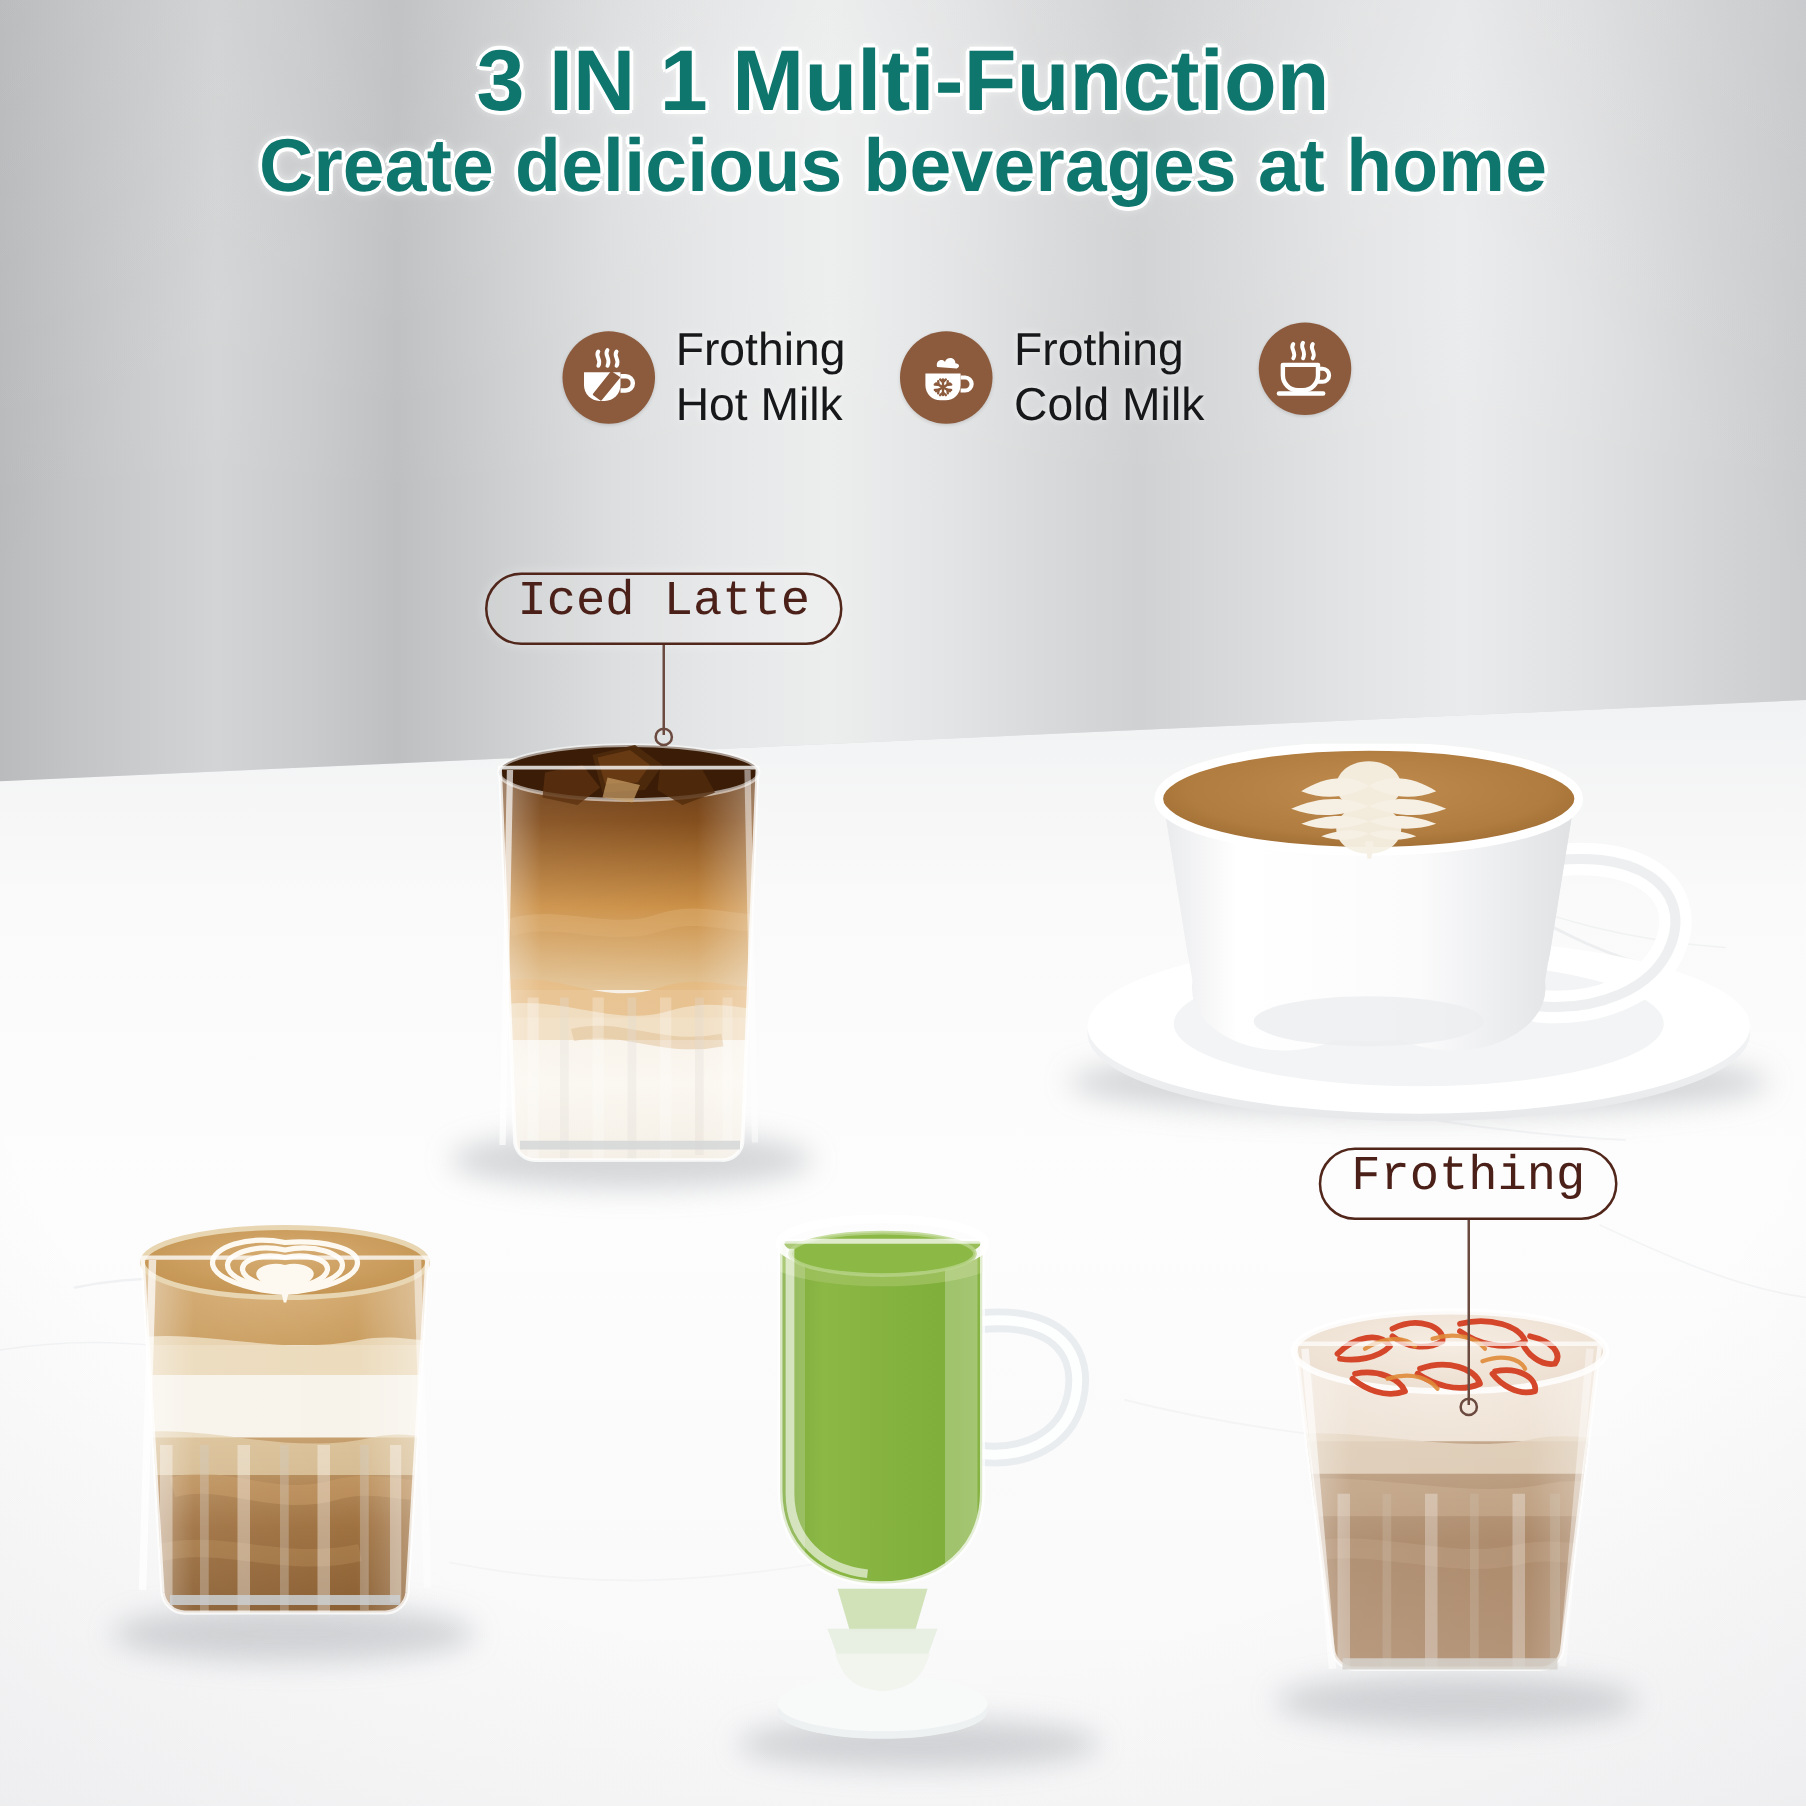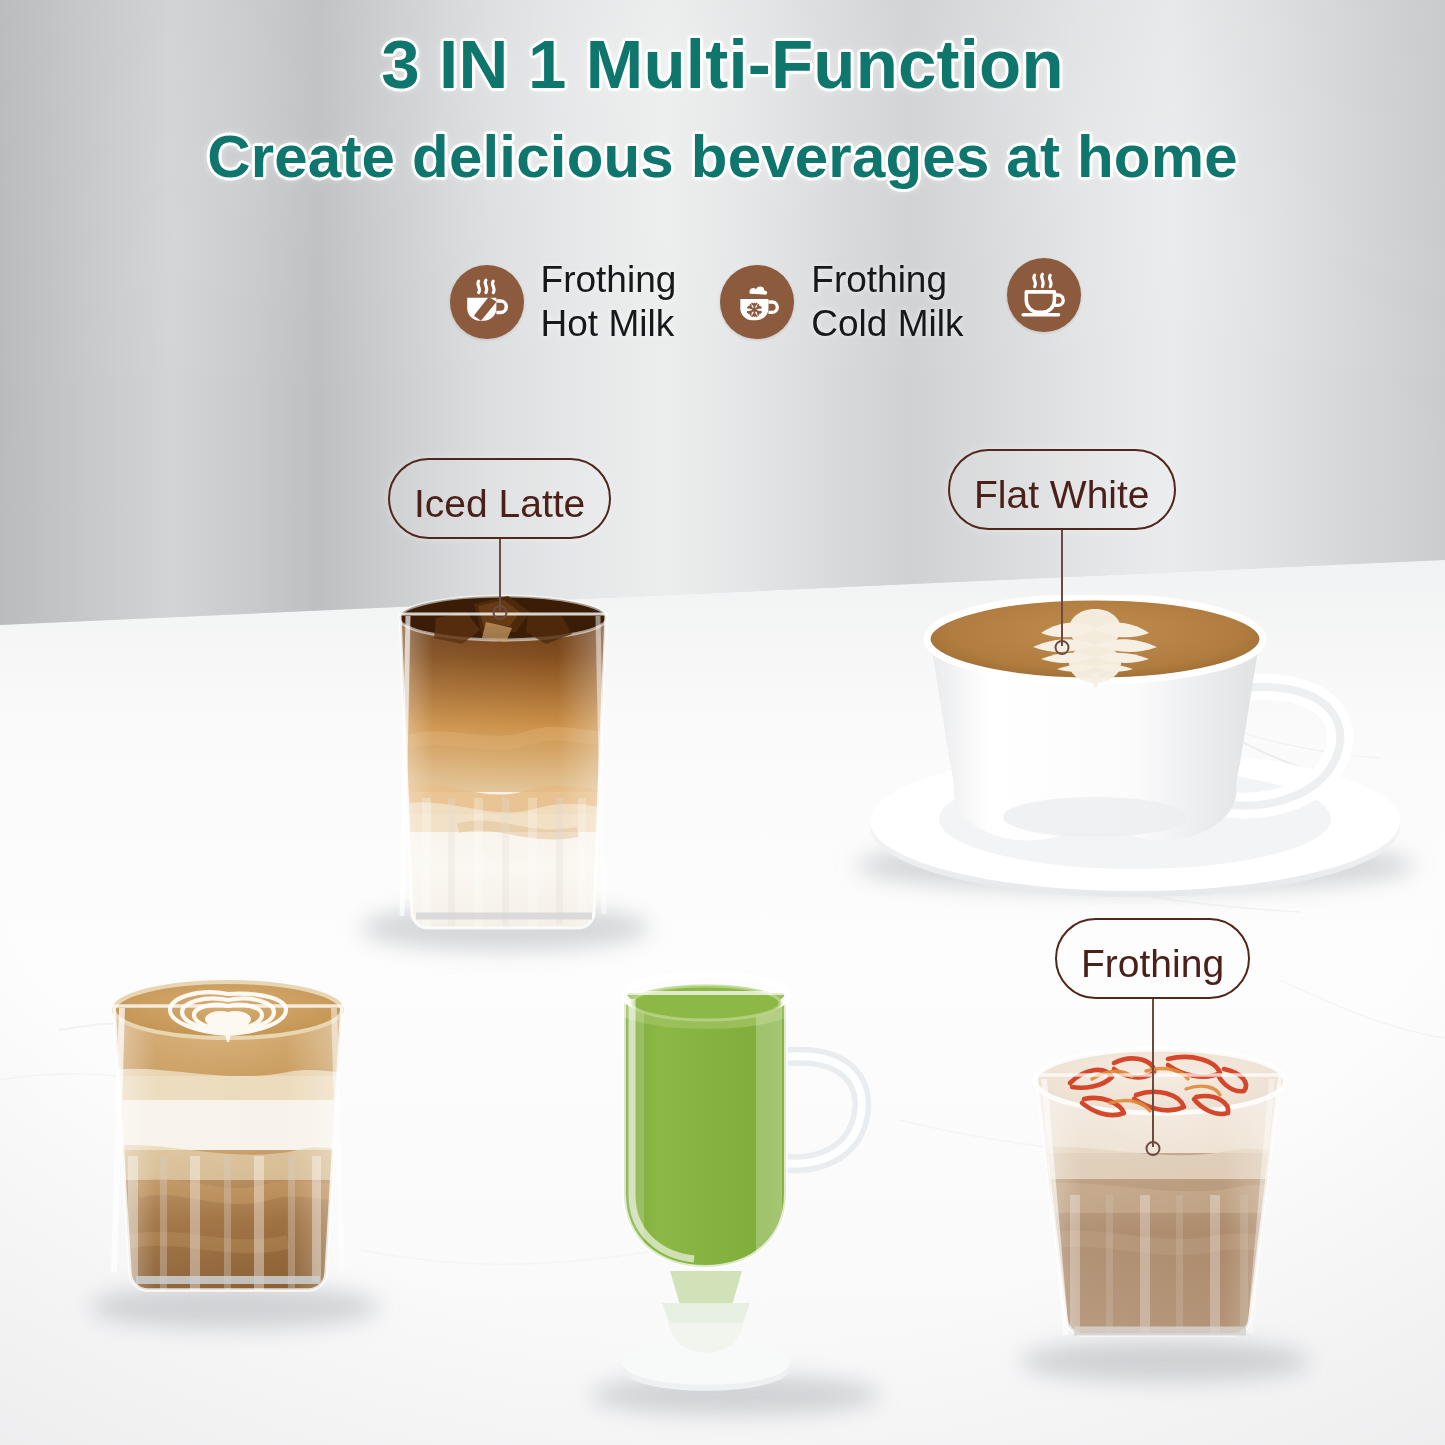--- a/index.html
+++ b/index.html
@@ -47,39 +47,40 @@
   
   .headings{position:absolute;left:0;top:28px;width:1445px;text-align:center;z-index:6;}
   .h-line{
     color:#0f766e;font-weight:700;letter-spacing:.2px;line-height:1.06;
     text-shadow:
       -2px -2px 0 #fff, 2px -2px 0 #fff, -2px 2px 0 #fff, 2px 2px 0 #fff,
       0 -3px 0 #fff, 0 3px 0 #fff, -3px 0 0 #fff, 3px 0 0 #fff,
       0 0 9px rgba(255,255,255,.95);
   }
   .h1{font-size:69px;}
-  .h2{font-size:60px;margin-top:24px;}
+  .h2{font-size:60px;margin-top:0;}
 
   
   .features{position:absolute;left:0;top:258px;width:1445px;z-index:6;
     display:flex;justify-content:center;align-items:flex-start;gap:44px;margin-left:43px;}
   .feature{display:flex;align-items:center;gap:17px;}
   .f-badge{width:74px;height:74px;border-radius:50%;background:#8c5a3c;
     display:flex;align-items:center;justify-content:center;flex:0 0 auto;
     box-shadow:0 1px 3px rgba(0,0,0,.14);}
   .f-label{font-size:37px;color:#17181a;line-height:1.18;white-space:pre-line;
     text-shadow:0 0 6px rgba(255,255,255,.75);}
 
   
   .callout{position:absolute;z-index:8;}
   .pill{
     border:2.2px solid #51261b;border-radius:999px;
-    padding:23px 24px 12px;font-size:39px;color:#4a2018;
+    padding:0 24px 12px;font-size:39px;color:#4a2018;
     background:rgba(255,255,255,0.10);white-space:nowrap;line-height:1.08;
     box-shadow:0 0 10px rgba(255,255,255,.35);
+    font-family:Liberation Mono, monospace;
   }
   .leader{position:absolute;width:2px;background:#6b4a40;left:50%;top:100%;
     transform:translateX(-1px);}
   .leader::after{
     content:"";position:absolute;left:50%;bottom:-9px;transform:translateX(-50%);
     width:11px;height:11px;border-radius:50%;border:2px solid #6b4a40;background:transparent;
   }
 
   
   .drink{position:absolute;z-index:4;}
@@ -430,24 +431,20 @@
       <path d="M254 34 l-22 254" stroke="rgba(255,255,255,.65)" stroke-width="6" fill="none" opacity=".6"></path>
       <path d="M56 286 h172" stroke="rgba(214,210,204,.85)" stroke-width="9" fill="none"></path>
     </svg>
   </div>
 
   <div class="callout" style="left:388px;top:458px;">
     <div class="pill">Iced Latte</div>
     <div class="leader" style="height:72px;"></div>
   </div>
 
-  <div class="callout" style="left:948px;top:449px;">
-    <div class="pill">Flat White</div>
-    <div class="leader" style="height:116px;"></div>
-  </div>
 
 
 
   <div class="callout" style="left:1055px;top:918px;">
     <div class="pill">Frothing</div>
     <div class="leader" style="height:148px;"></div>
   </div>
 
   <div class="vignette"></div>
 </div>

